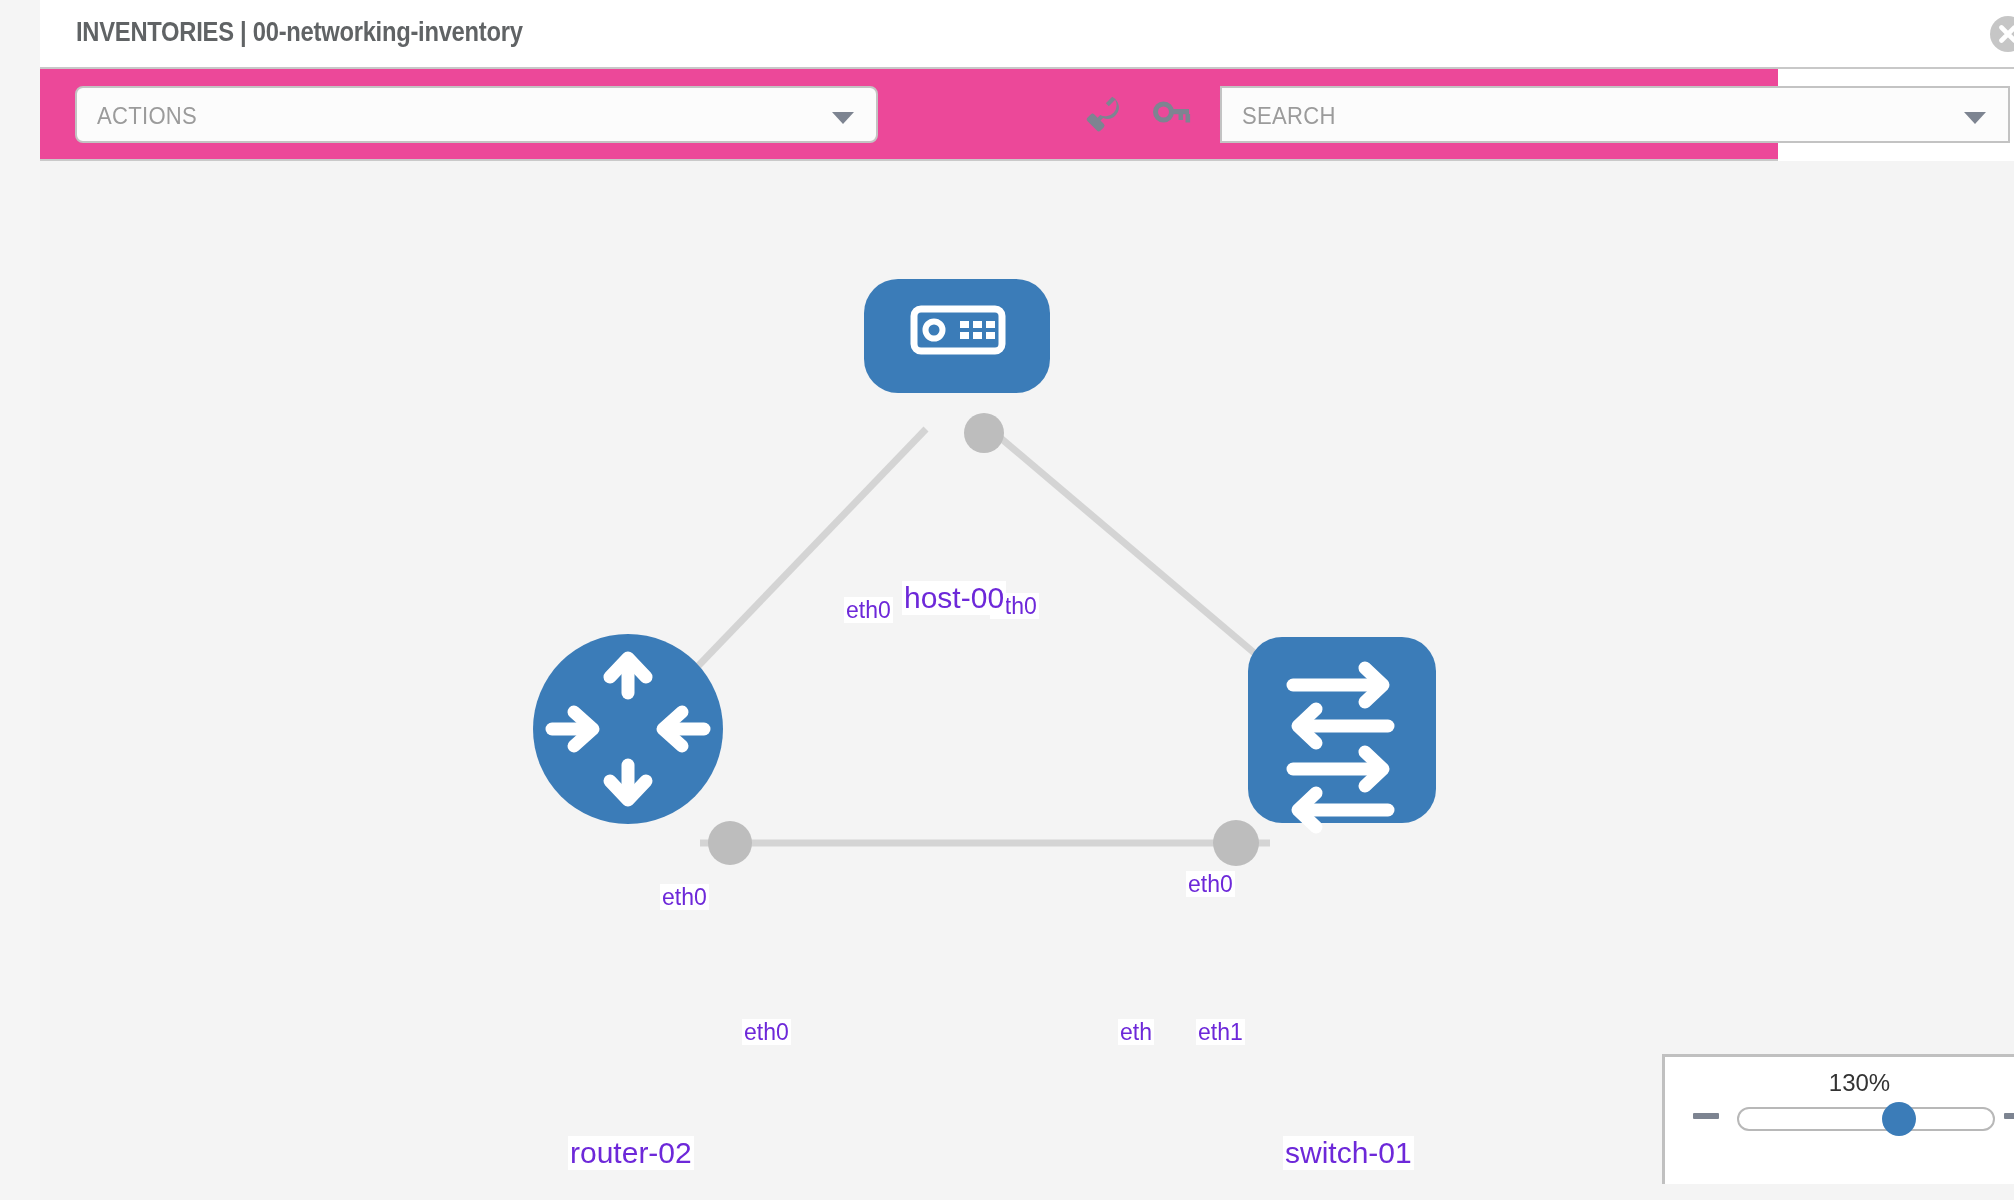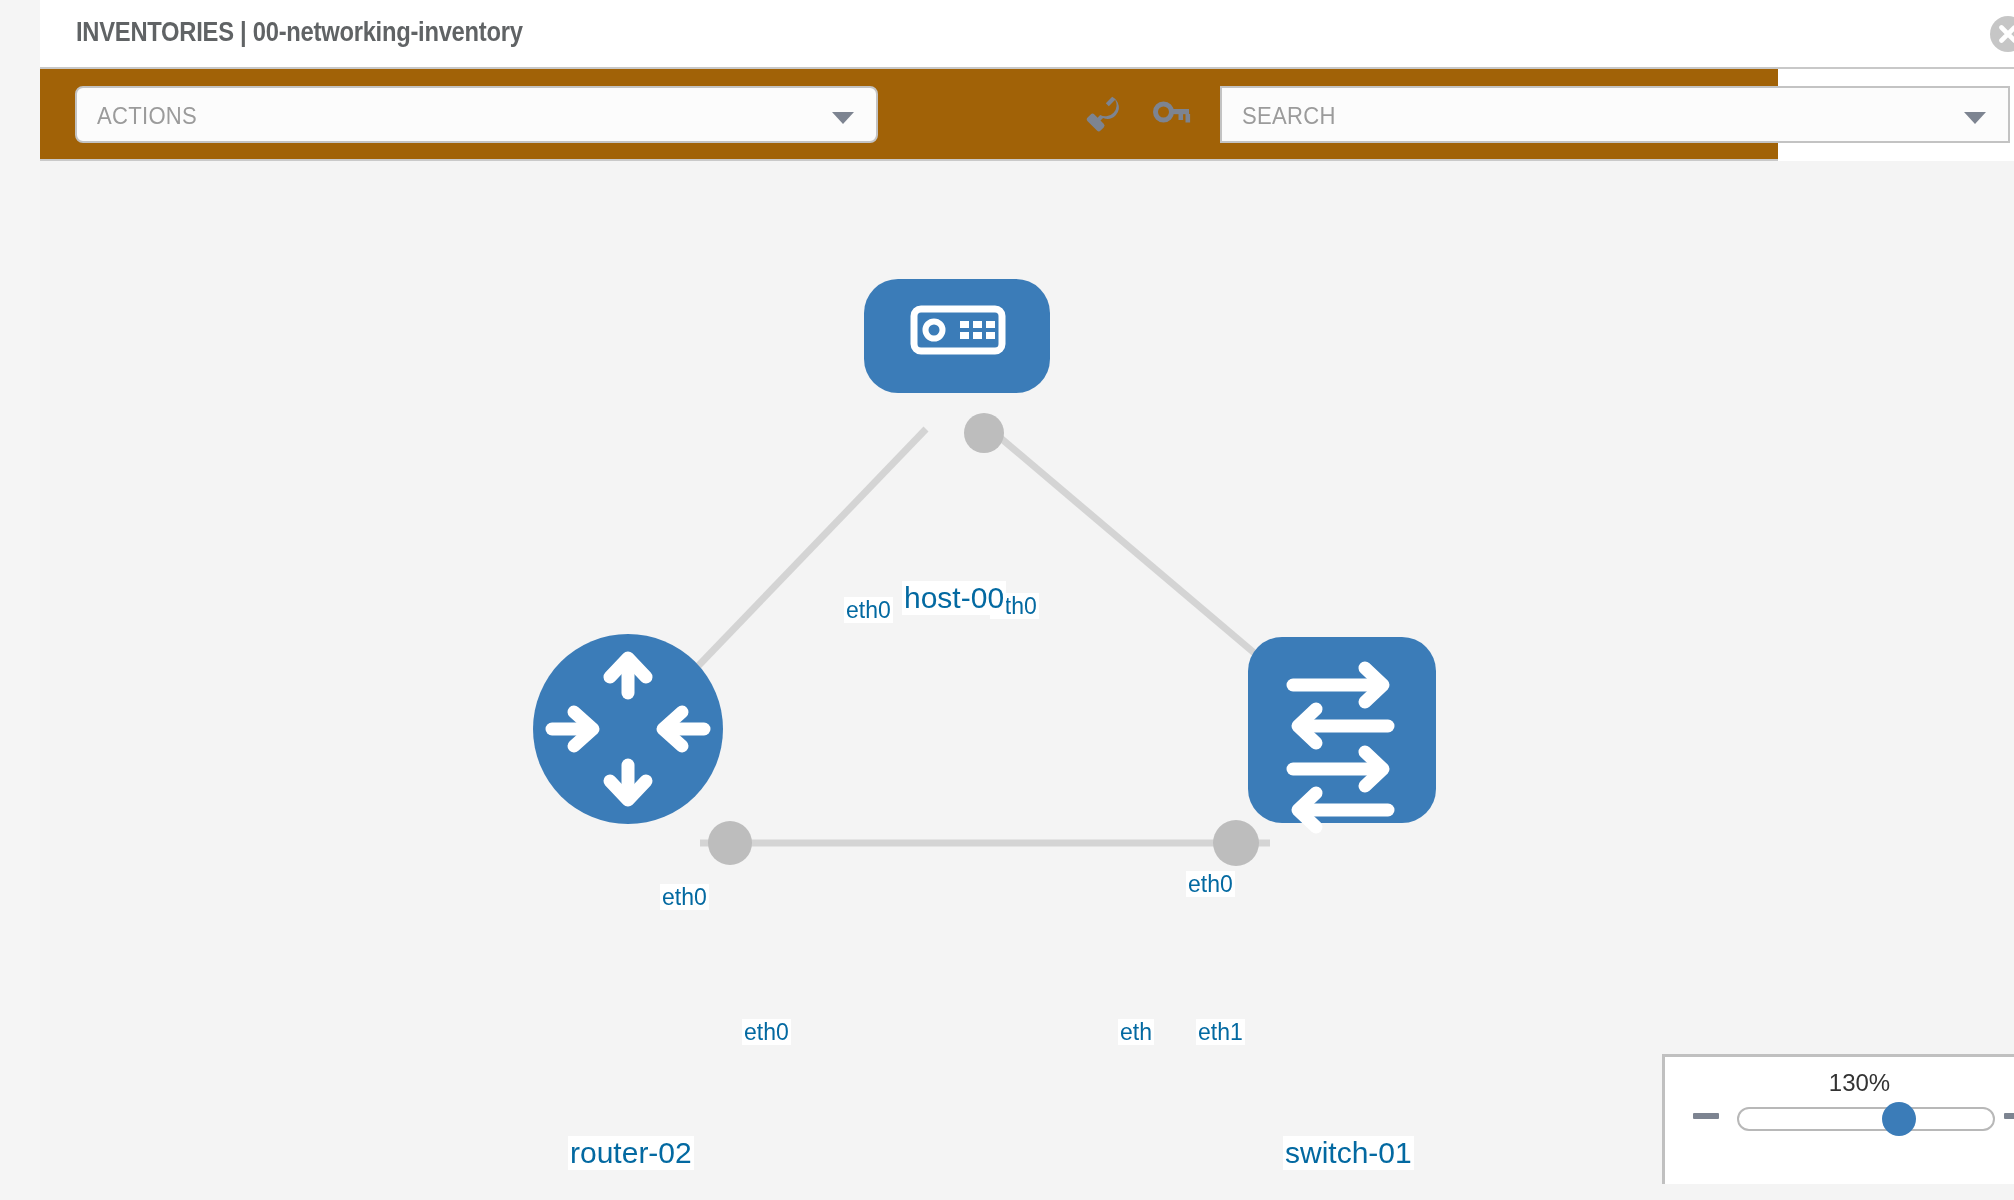--- a/index.html
+++ b/index.html
@@ -49,21 +49,21 @@
     height: 38px;
     cursor: pointer;
   }
 
   
   .toolbar {
     position: absolute;
     top: 69px; left: 0;
     width: 1738px;
     height: 92px;
-    background: #a16207;
+    background: #ec4899;
     border-bottom: 2px solid #c9c9c9;
     text-align: center;
   }
   .actions-select {
     position: absolute;
     left: 35px;
     top: 17px;
     width: 803px;
     height: 57px;
     background: #fcfcfc;
@@ -133,21 +133,21 @@
     position: absolute;
     top: 0; left: 0;
     width: 2014px;
     height: 1039px;
   }
 
   
   .glabel {
     position: absolute;
     background: #ffffff;
-    color: #0369a1;
+    color: #6d28d9;
     white-space: nowrap;
     line-height: 1.05;
     padding: 1px 2px;
   }
   .glabel.node-name { font-size: 30px; }
   .glabel.port      { font-size: 23px; }
 
   
   .zoom-panel {
     position: absolute;

